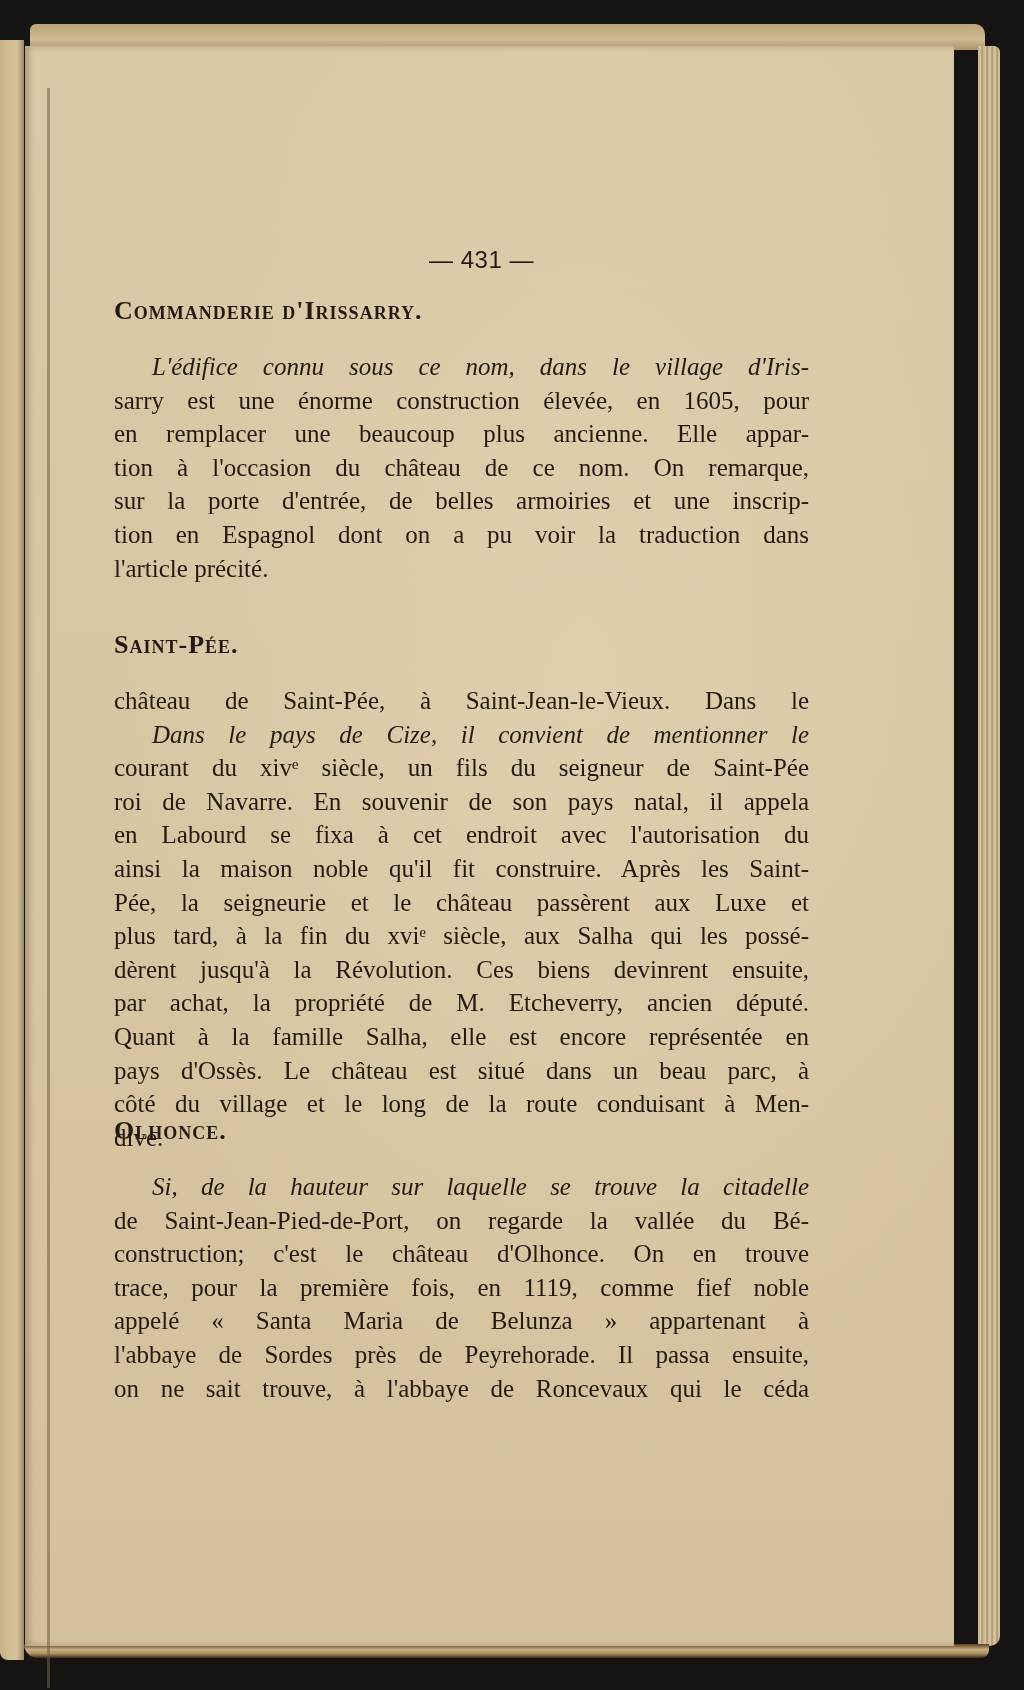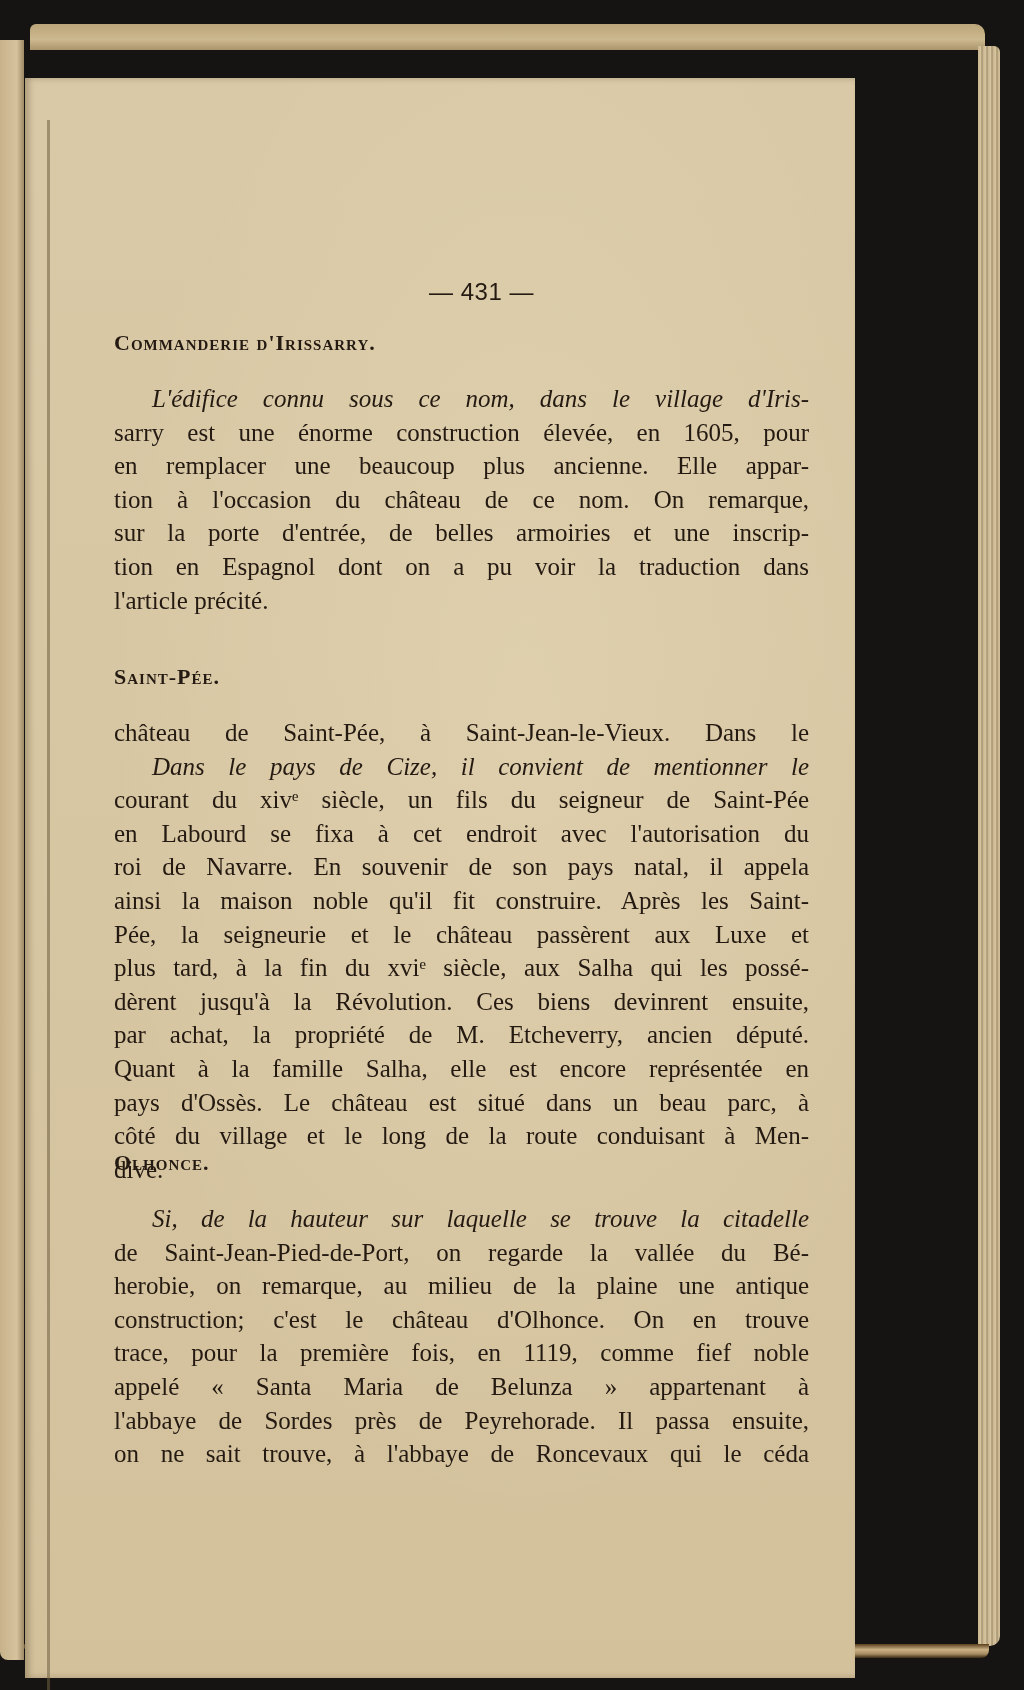--- a/index.html
+++ b/index.html
@@ -58,27 +58,26 @@
       top: 1644px;
       width: 965px;
       height: 14px;
       background: linear-gradient(180deg, #5a3e1d 0%, #c9b084 40%, #a88e62 70%, #3b2a16 100%);
       border-radius: 0 0 8px 14px;
     }
     .page {
       position: absolute;
       left: 25px;
       top: 46px;
-      width: 830px;
+      width: 929px;
       height: 1600px;
       background:
         radial-gradient(ellipse at 60% 40%, rgba(255,245,220,0.18) 0%, rgba(0,0,0,0) 60%),
         linear-gradient(180deg, #d9c9a6 0%, #d7c6a2 50%, #d3c19c 100%);
       box-shadow: inset 4px 0 6px rgba(90,70,40,0.35);
-      margin-top: 32px;
     }
     .text-block {
       position: absolute;
       left: 89px;
       top: 0;
       width: 695px;
       font-family: "Liberation Serif", "DejaVu Serif", serif;
       color: #241a12;
     }
     .page-number {
@@ -92,21 +91,21 @@
       letter-spacing: 0.5px;
       padding-left: 40px;
       box-sizing: border-box;
     }
     .section {
       position: absolute;
       left: 0;
       width: 695px;
     }
     .heading {
-      font-size: 22px;
+      font-size: 26px;
       font-weight: bold;
       font-variant: small-caps;
       letter-spacing: 1px;
       margin: 0;
       line-height: 30px;
     }
     .para {
       margin: 0;
       font-size: 25px;
       line-height: 33.6px;
@@ -157,40 +156,39 @@
           <span class="line last">l'article précité.</span>
         </div>
       </div>
 
       <div class="section" id="sec2">
         <h2 class="heading">Saint-Pée.</h2>
         <div class="para sec-body">
           <span class="line">château de Saint-Pée, à Saint-Jean-le-Vieux. Dans le</span>
           <span class="line indent">Dans le pays de Cize, il convient de mentionner le</span>
           <span class="line">courant du xivᵉ siècle, un fils du seigneur de Saint-Pée</span>
+          <span class="line">roi de Navarre. En souvenir de son pays natal, il appela</span>
           <span class="line">en Labourd se fixa à cet endroit avec l'autorisation du</span>
-          <span class="line">roi de Navarre. En souvenir de son pays natal, il appela</span>
           <span class="line">ainsi la maison noble qu'il fit construire. Après les Saint-</span>
           <span class="line">Pée, la seigneurie et le château passèrent aux Luxe et</span>
           <span class="line">plus tard, à la fin du xviᵉ siècle, aux Salha qui les possé-</span>
           <span class="line">dèrent jusqu'à la Révolution. Ces biens devinrent ensuite,</span>
           <span class="line">par achat, la propriété de M. Etcheverry, ancien député.</span>
           <span class="line">Quant à la famille Salha, elle est encore représentée en</span>
           <span class="line">pays d'Ossès. Le château est situé dans un beau parc, à</span>
           <span class="line">côté du village et le long de la route conduisant à Men-</span>
           <span class="line last">dive.</span>
         </div>
       </div>
 
       <div class="section" id="sec3">
         <h2 class="heading">Olhonce.</h2>
         <div class="para sec-body">
           <span class="line indent">Si, de la hauteur sur laquelle se trouve la citadelle</span>
           <span class="line">de Saint-Jean-Pied-de-Port, on regarde la vallée du Bé-</span>
-          <span class="line">herobie, on remarque, au milieu de la plaine une antique</span>
           <span class="line">construction; c'est le château d'Olhonce. On en trouve</span>
           <span class="line">trace, pour la première fois, en 1119, comme fief noble</span>
           <span class="line">appelé « Santa Maria de Belunza » appartenant à</span>
           <span class="line">l'abbaye de Sordes près de Peyrehorade. Il passa ensuite,</span>
           <span class="line">on ne sait trouve, à l'abbaye de Roncevaux qui le céda</span>
         </div>
       </div>
     </div>
   </div>
 </div>

